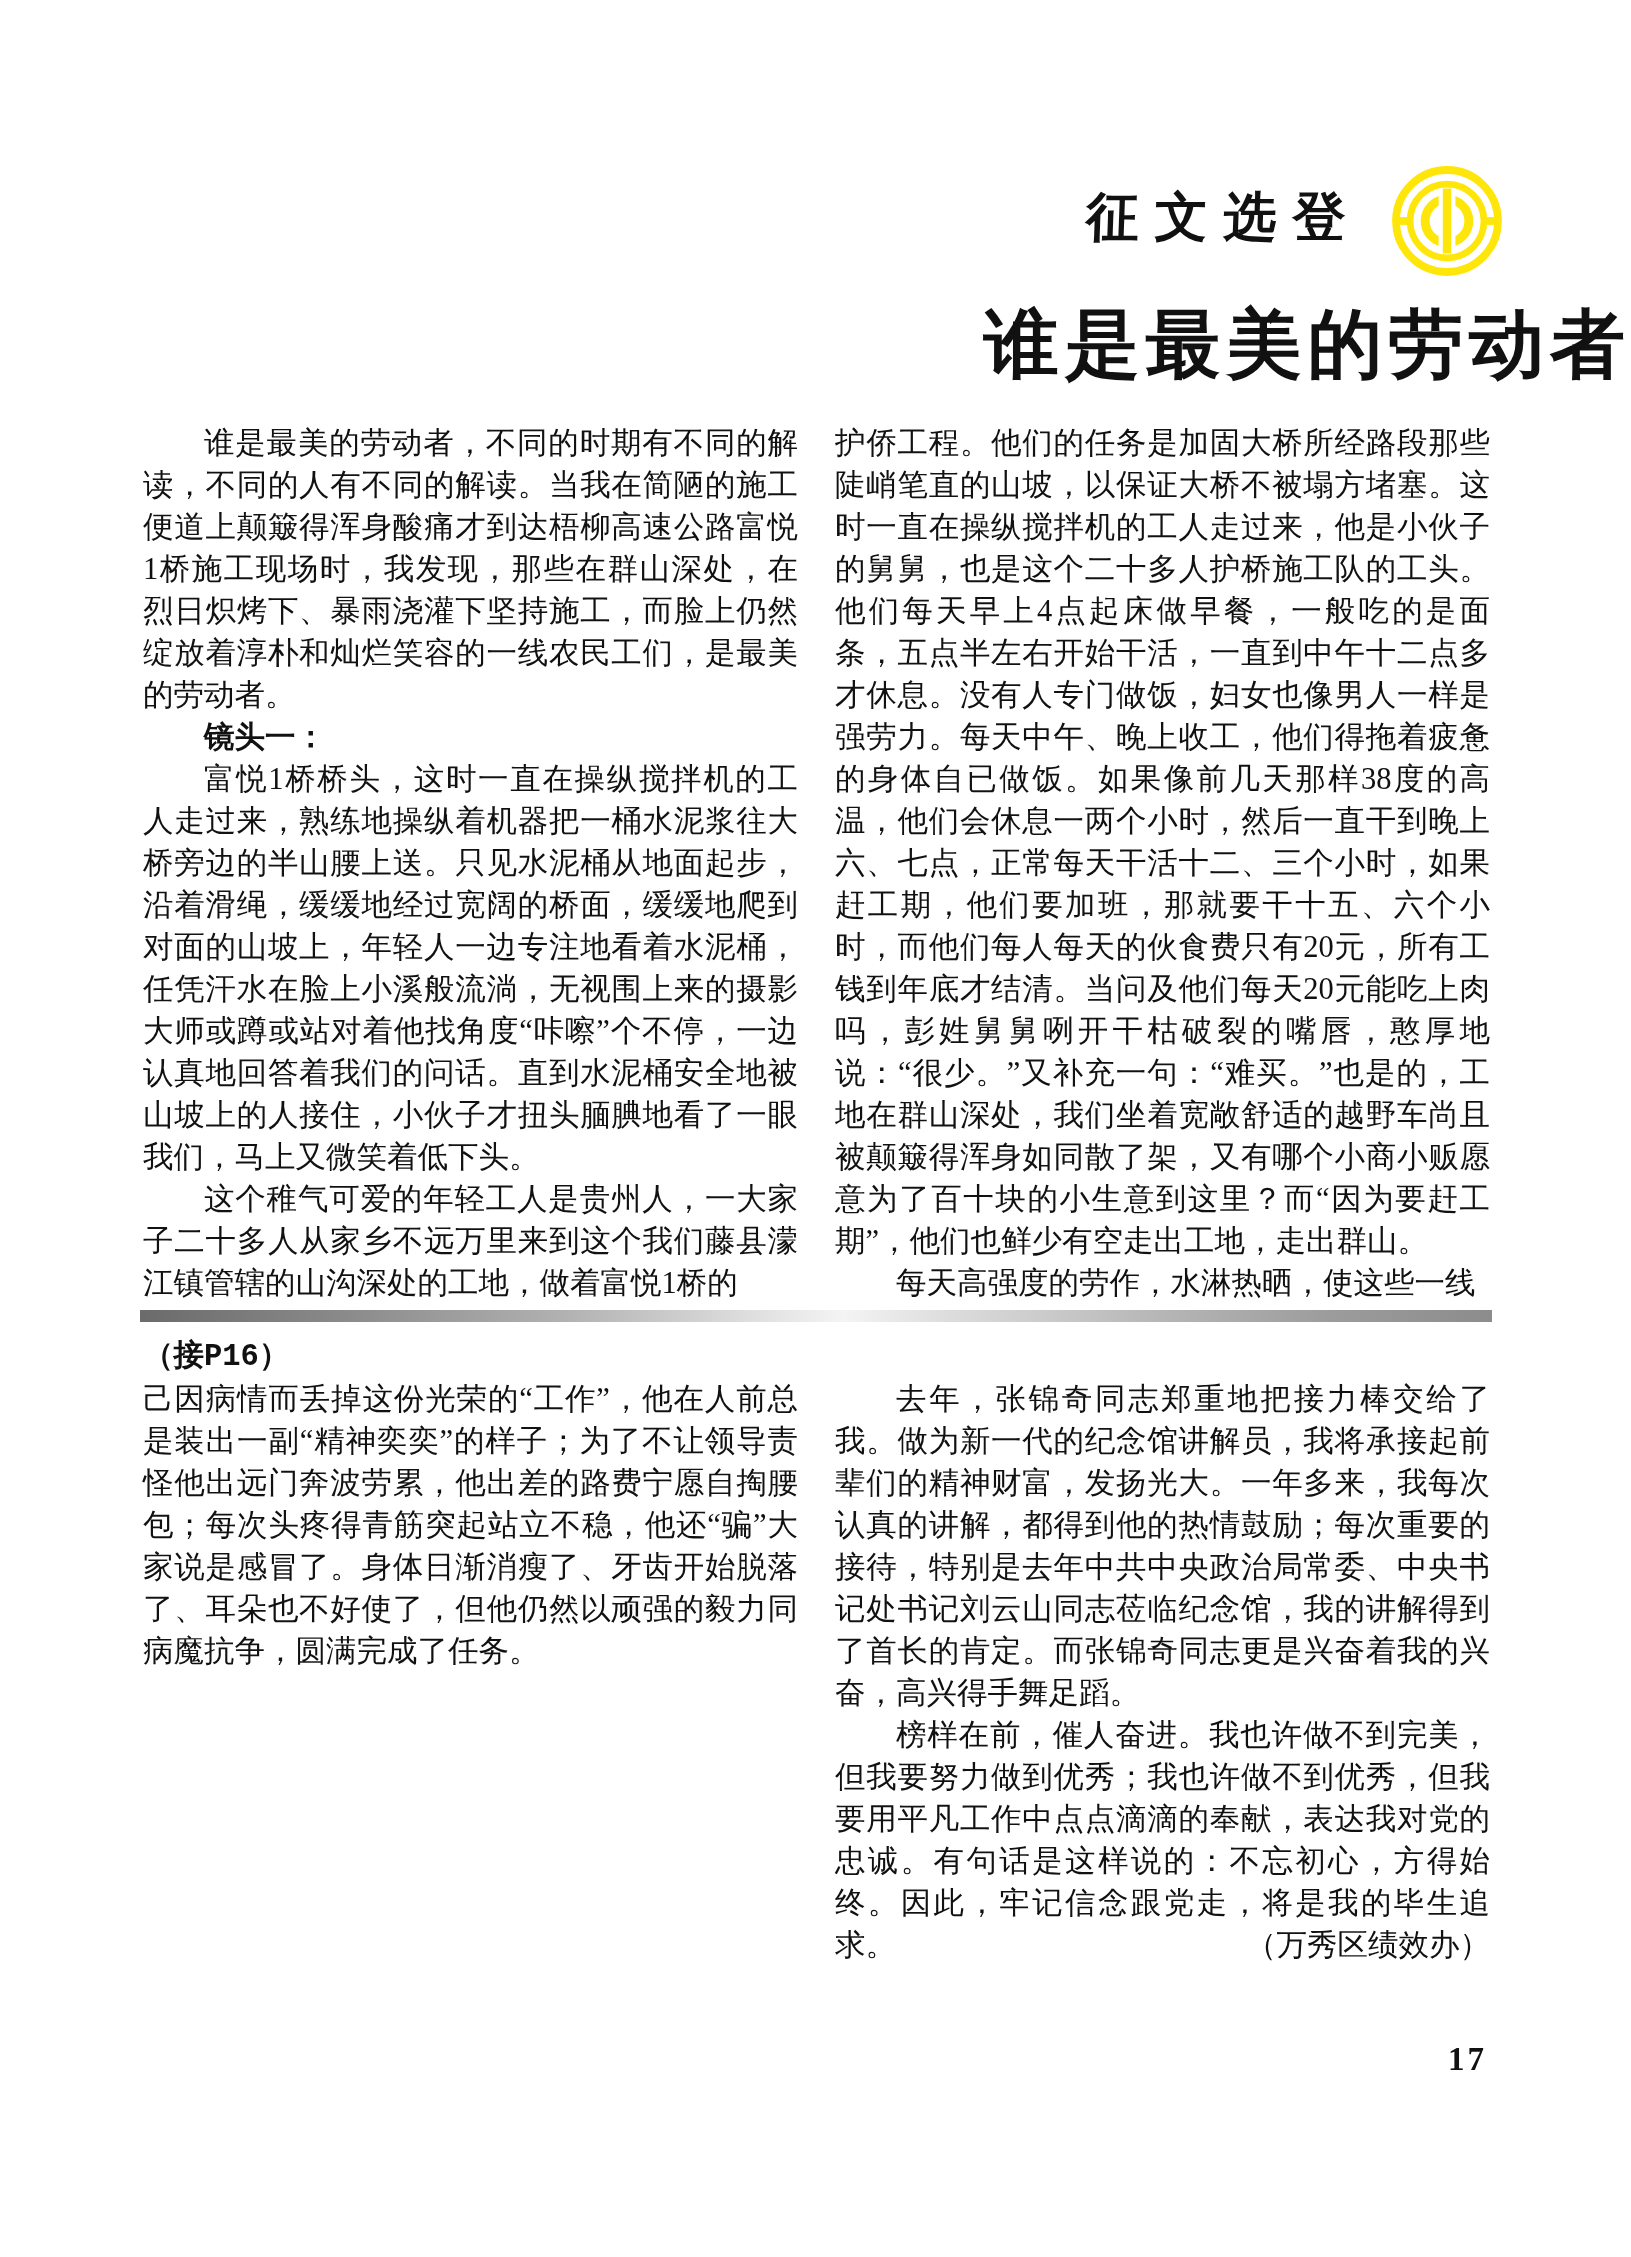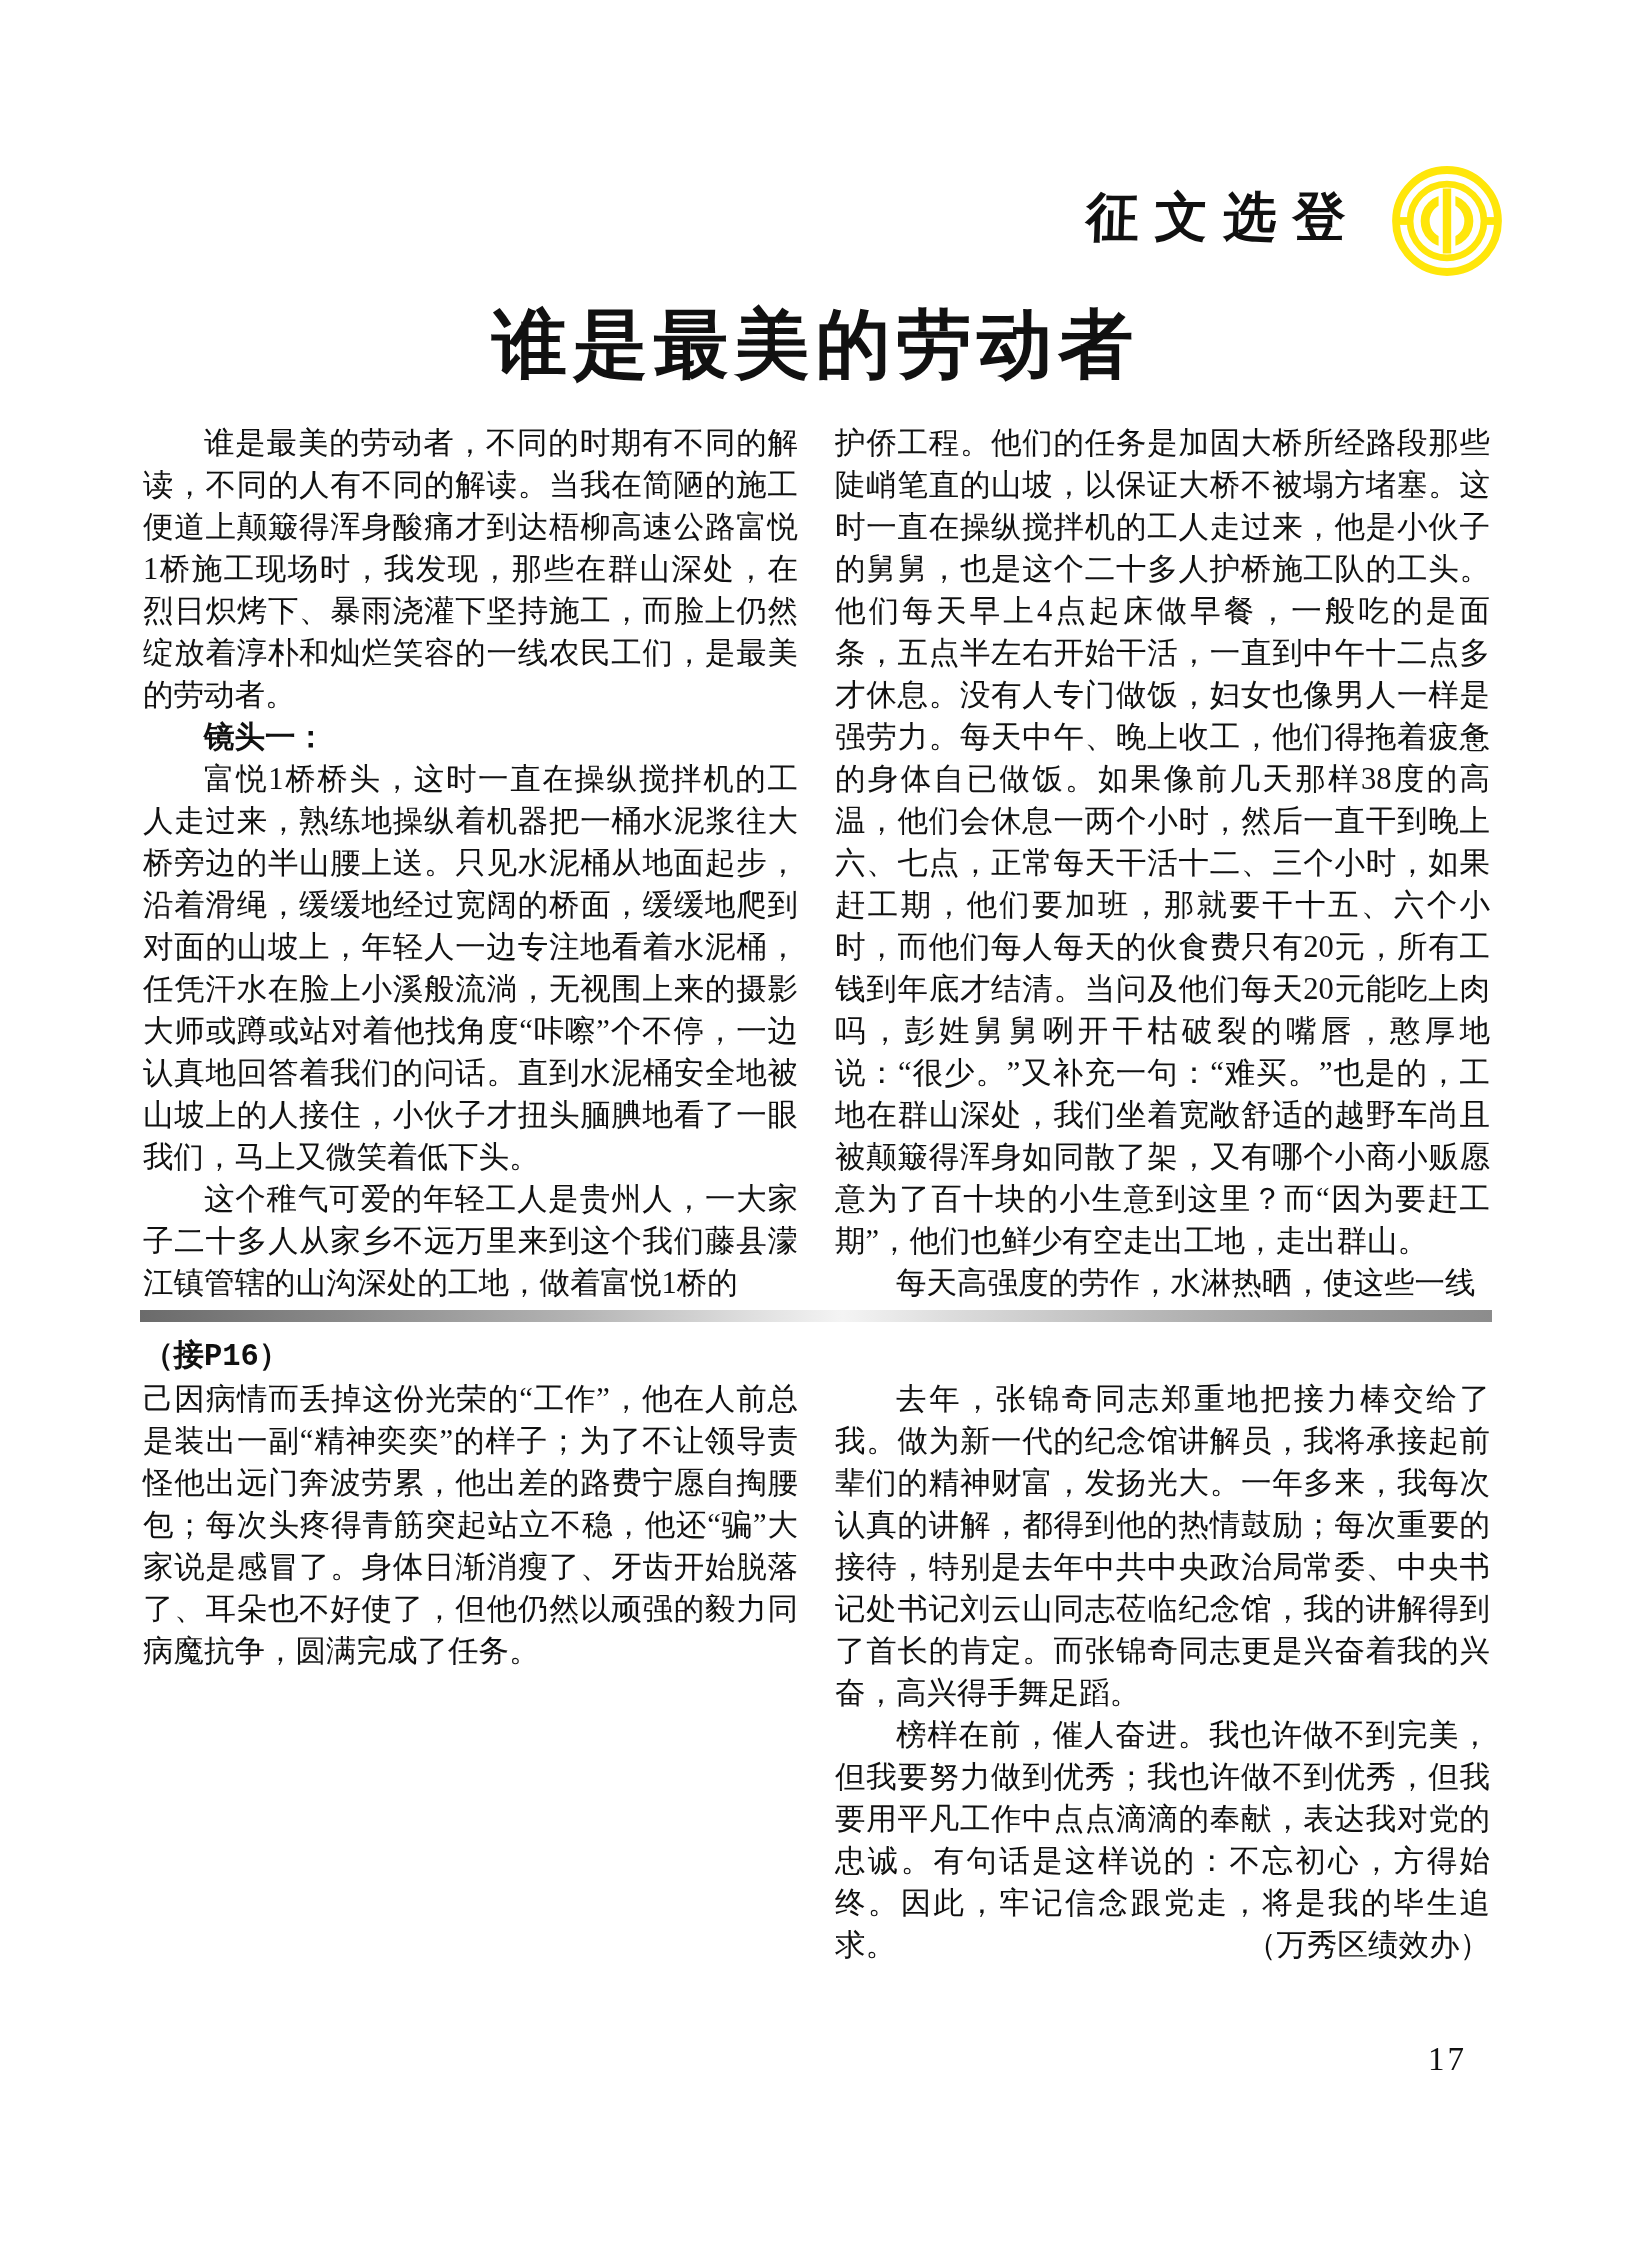--- a/index.html
+++ b/index.html
@@ -27,21 +27,21 @@
     font-weight: bold;
     font-size: 53px;
     letter-spacing: 15.8px;
     transform: skewX(-2deg);
     white-space: nowrap;
     padding-bottom: 5.9px;
   }
   .logo { width: 112px; height: 112px; flex: 0 0 auto; }
   
   .title {
-    text-align: center;
+    text-align: right;
     font-size: 75px;
     font-weight: bold;
     letter-spacing: 5.9px;
     line-height: 1.18;
     margin-top: 23.6px;
   }
   .author {
     text-align: center;
     font-size: 32.5px;
     font-weight: bold;
@@ -85,23 +85,24 @@
   .col-spacer { height: 42px; }
   .attribution {
     text-align: right;
     margin-top: -42px;
     line-height: 42px;
   }
   
   .page-number {
     position: absolute;
     top: 2041px;
-    right: 164px;
+    right: 144px;
     font-size: 33px;
     letter-spacing: 3px;
+    font-weight: bold;
   }
 </style>
 </head>
 <body>
 
 <div class="page">
 
   <div class="header">
     <div class="banner">征文选登</div>
     <svg class="logo" viewBox="0 0 100 100">

